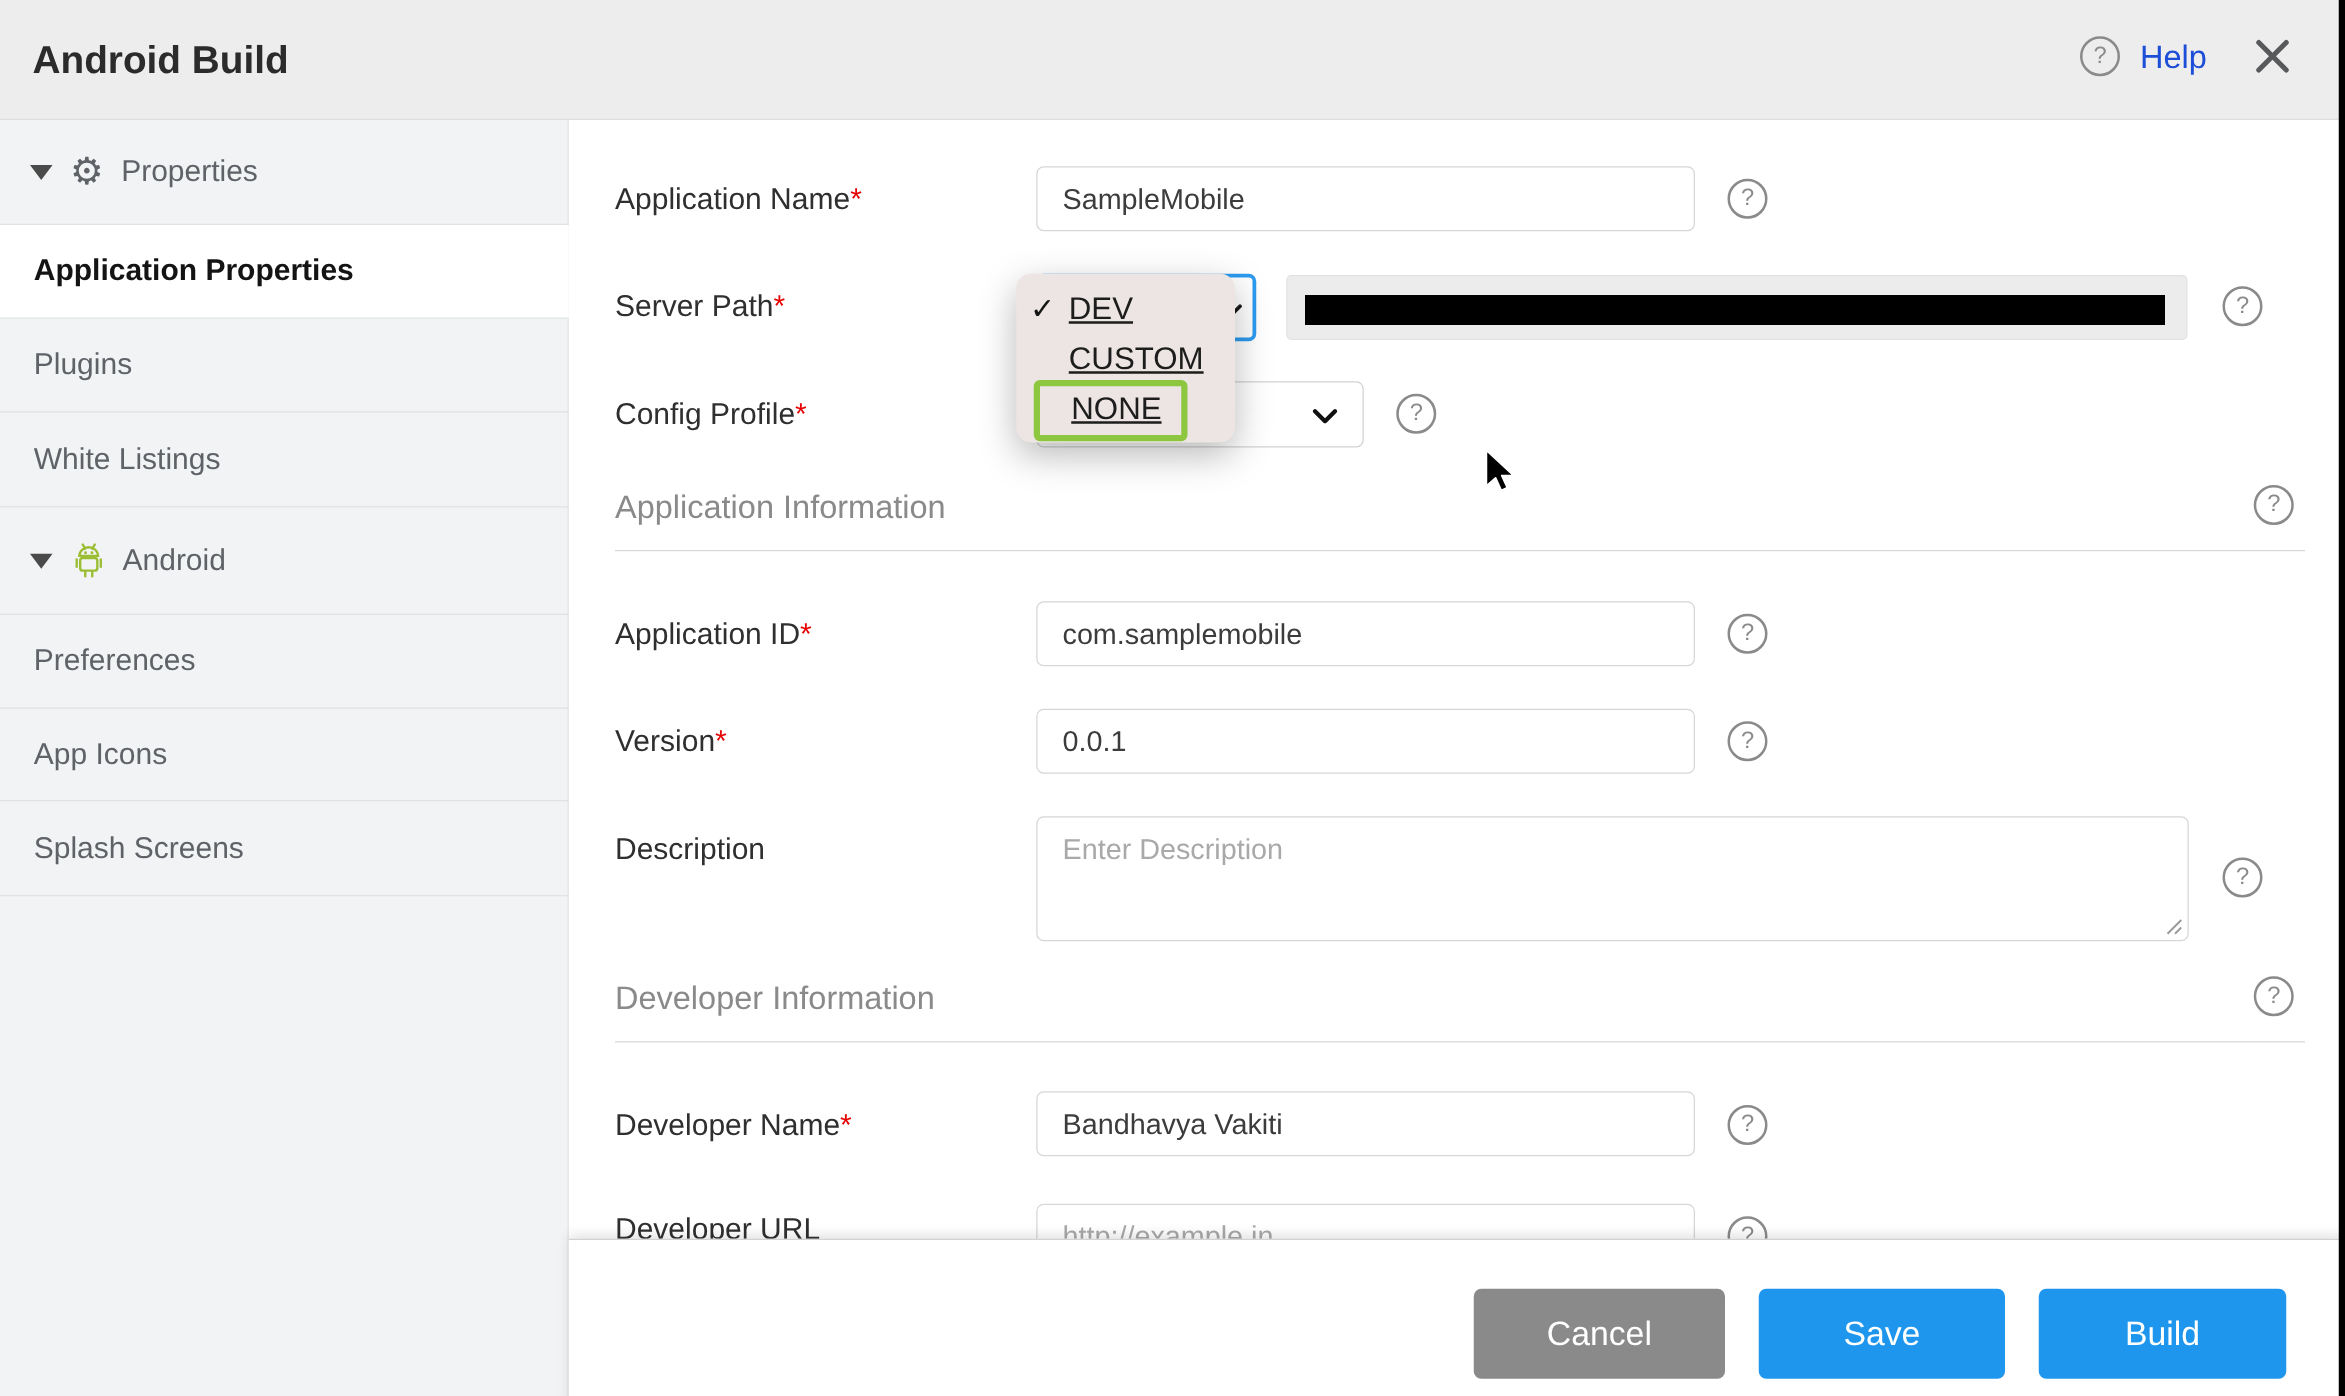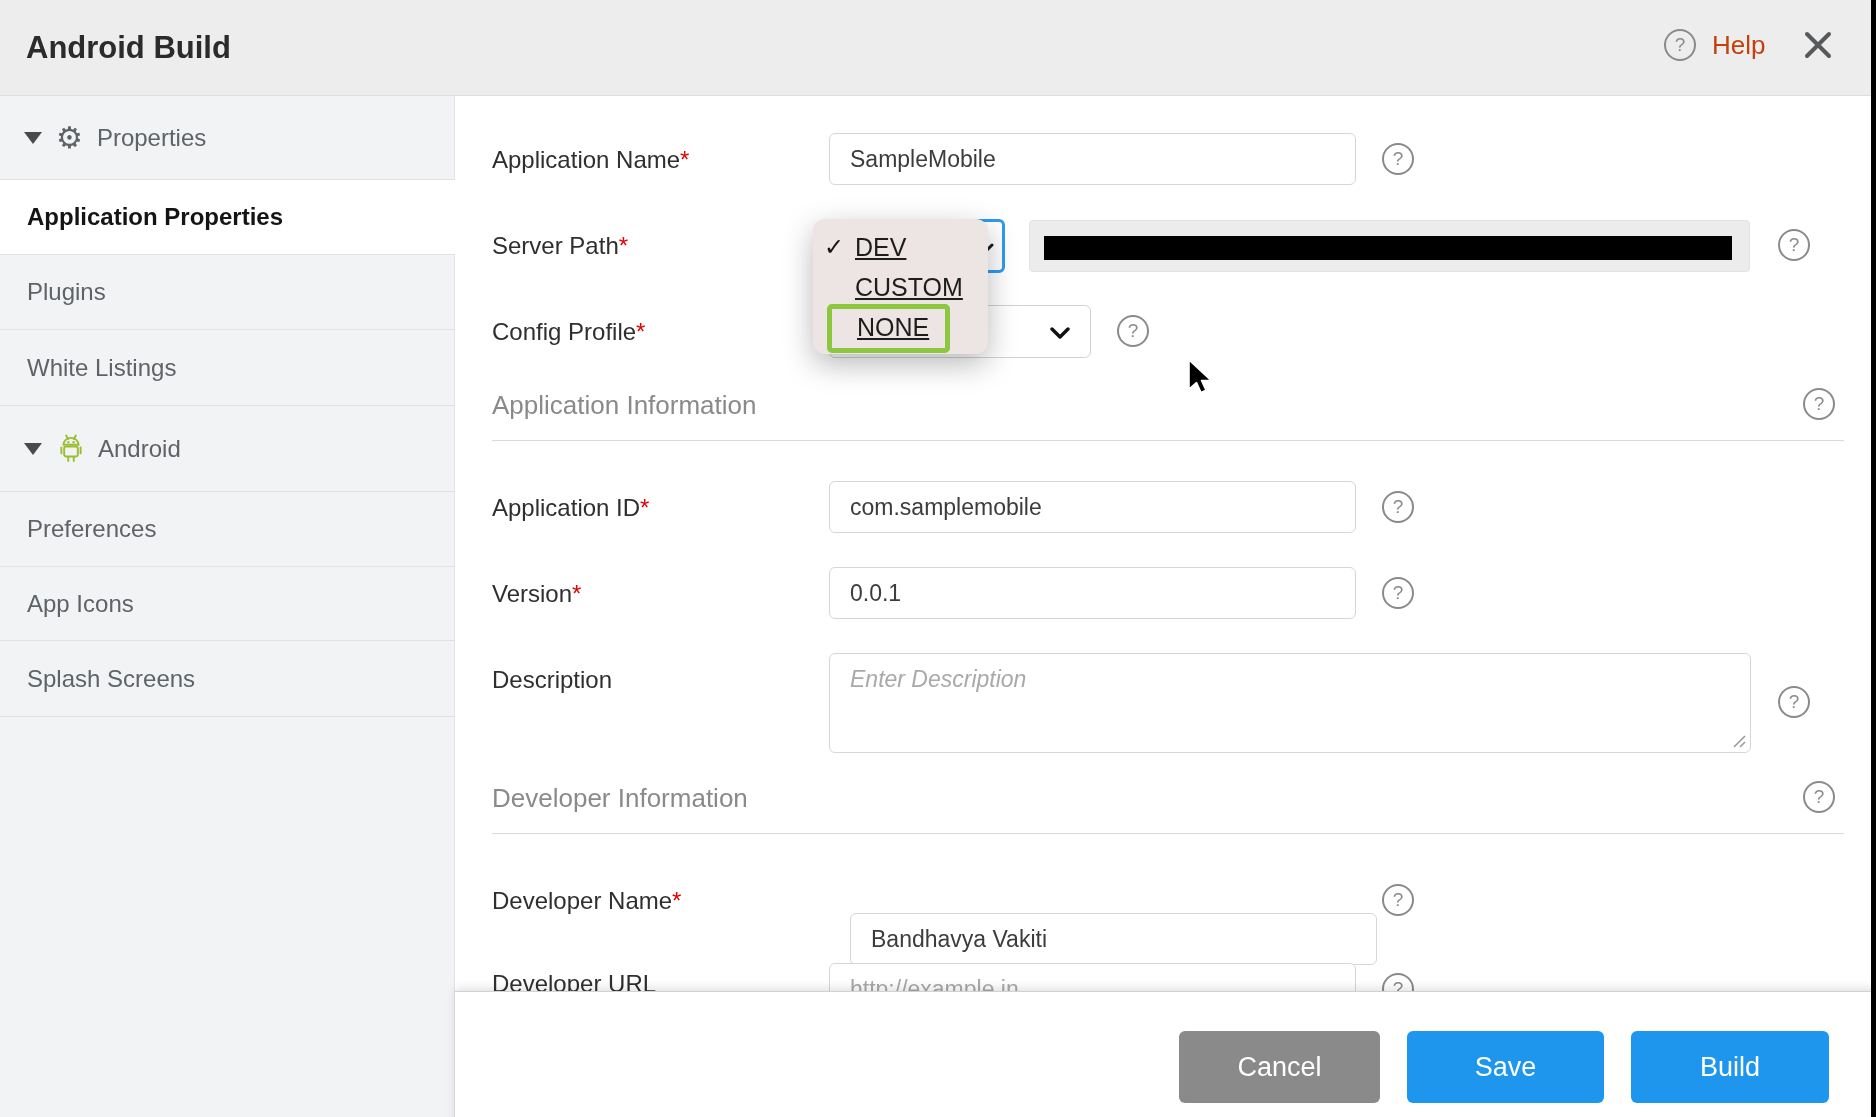--- a/index.html
+++ b/index.html
@@ -6,21 +6,21 @@
   .canvas{position:relative;width:1876px;height:1117px;background:#ffffff;overflow:hidden;
           font-family:"Liberation Sans","DejaVu Sans",sans-serif;color:#2f2f2f;}
   .abs{position:absolute;}
 
   
   .header{left:0;top:0;width:1876px;height:96px;background:#EDEDED;border-bottom:1px solid #DEDEDE;box-sizing:border-box;z-index:4;}
   .title{left:26px;top:0;height:96px;line-height:96px;font-size:31px;font-weight:600;color:#2b2b2b;}
   .qcircle{width:32px;height:32px;border:2px solid #8a8a8a;border-radius:50%;box-sizing:border-box;
            display:flex;align-items:center;justify-content:center;font-size:19px;color:#8a8a8a;background:transparent;}
   .help-q{left:1664px;top:29px;}
-  .help-label{left:1712px;top:0;height:96px;line-height:90px;font-size:26px;color:#c2410c;}
+  .help-label{left:1712px;top:0;height:96px;line-height:90px;font-size:26px;color:#1d4ed8;}
   .close-x{left:1800px;top:27px;width:36px;height:36px;}
 
   
   .sidebar{left:0;top:96px;width:455px;height:1021px;background:#F1F3F4;border-right:1px solid #E2E4E6;box-sizing:border-box;}
   .srow{position:absolute;left:0;width:455px;border-bottom:1px solid #E0E3E5;box-sizing:border-box;display:flex;align-items:center;}
   .srow .lbl{font-size:24px;color:#5f6368;}
   .srow.sel{background:#ffffff;}
   .srow.sel .lbl{color:#141414;font-weight:600;}
   .tri{width:0;height:0;border-left:9px solid transparent;border-right:9px solid transparent;border-top:12px solid #4a4a4a;margin-left:24px;}
   .gear{font-size:30px;color:#5f6368;margin-left:14px;line-height:1;}
@@ -177,37 +177,37 @@
         <span>?</span>
       </div>
 
     <div class="abs flabel" style="left:492px;top:580px;"><span>Version</span><span class="req">*</span></div>
     <input class="abs tinput" style="left: 829px; top: 567px;" readonly="" value="0.0.1">
     <div class="abs qcircle qsm" style="left:1382px;top:577px;">
         <span>?</span>
       </div>
 
     <div class="abs flabel" style="left:492px;top:666px;">Description</div>
-    <textarea class="abs tarea" style="left: 829px; top: 653px; font-style: italic;" readonly="" placeholder="Enter Description"></textarea>
+    <textarea class="abs tarea" style="left: 829px; top: 653px;" readonly="" placeholder="Enter Description"></textarea>
     <svg width="16" height="16" viewBox="0 0 16 16" class="abs" style="left:1730px;top:732px;">
       <line x1="15" y1="4" x2="4" y2="15" stroke="#9a9a9a" stroke-width="1.6"></line>
       <line x1="15" y1="10" x2="10" y2="15" stroke="#9a9a9a" stroke-width="1.6"></line>
     </svg>
     <div class="abs qcircle qsm" style="left:1778px;top:686px;">
         <span>?</span>
       </div>
 
     <div class="abs section-h" style="left:492px;top:783px;">Developer Information</div>
     <div class="abs qcircle qsm" style="left:1803px;top:781px;">
         <span>?</span>
       </div>
     <div class="abs divider" style="left:492px;top:833px;width:1352px;"></div>
 
     <div class="abs flabel" style="left:492px;top:887px;"><span>Developer Name</span><span class="req">*</span></div>
-    <input class="abs tinput" style="left: 829px; top: 913px; margin-left: 21px;" readonly="" value="Bandhavya Vakiti">
+    <input class="abs tinput" style="left: 829px; top: 873px;" readonly="" value="Bandhavya Vakiti">
     <div class="abs qcircle qsm" style="left:1382px;top:884px;">
         <span>?</span>
       </div>
 
     <div class="abs flabel" style="left:492px;top:970px;">Developer URL</div>
     <input class="abs tinput" style="left: 829px; top: 963px;" readonly="" placeholder="http://example.in">
     <div class="abs qcircle qsm" style="left:1382px;top:973px;">
         <span>?</span>
       </div>
   </div>

